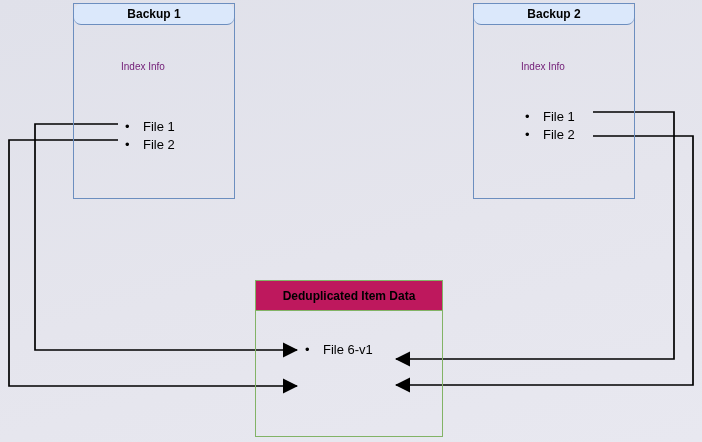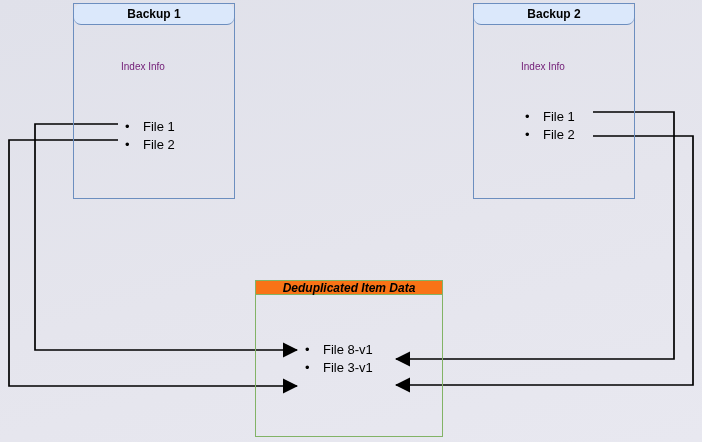--- a/index.html
+++ b/index.html
@@ -26,21 +26,21 @@
     box-sizing: border-box;
     width: 100%;
     display: flex;
     align-items: center;
     justify-content: center;
     font-weight: bold;
     font-size: 12px;
     color: #000;
   }
   .blue  .node-header { height: 21px; background: #dbe8fb; border-bottom: 1.5px solid #6c8ebf; border-radius: 7px; }
-  .green .node-header { height: 14px; background: #f97316; border-bottom: 1.5px solid #82b366; font-style: italic; }
+  .green .node-header { height: 30px; background: #be185d; border-bottom: 1.5px solid #82b366; }
   .subtitle {
     position: absolute;
     left: 26px;
     top: 54px;
     font-size: 10px;
     color: #701a75;
     line-height: 18px;
     margin-left: 21px;
   }
   ul.filelist {
@@ -115,16 +115,15 @@
   <div class="subtitle">Index Info</div>
   <ul class="filelist">
     <li>File 1</li>
     <li>File 2</li>
   </ul>
 </div>
 
 <div class="node green" id="dedup">
   <div class="node-header">Deduplicated Item Data</div>
   <ul class="filelist">
-    <li>File 8-v1</li>
-    <li>File 3-v1</li>
+    <li>File 6-v1</li>
   </ul>
 </div>
 
 </body></html>

